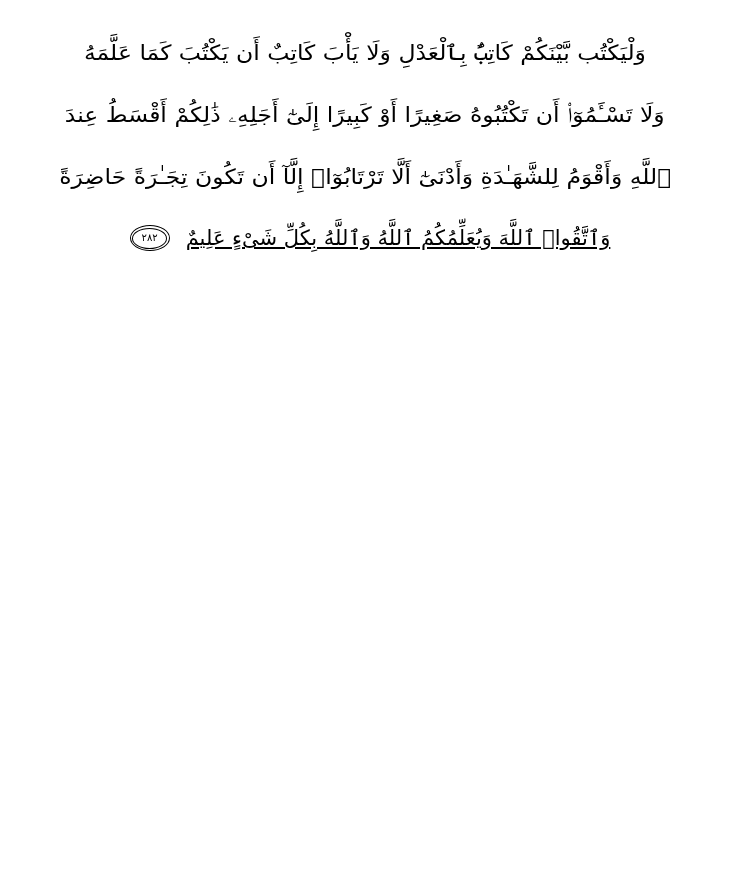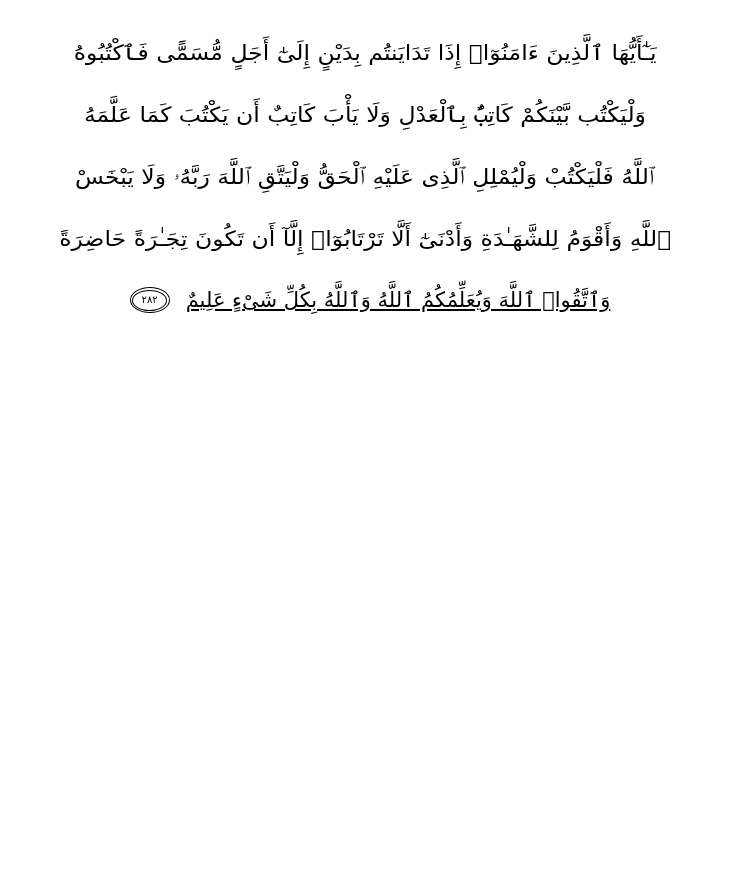--- a/index.html
+++ b/index.html
@@ -94,36 +94,33 @@
     text-decoration: underline;
   }
 </style>
 </head>
 <body>
 
 <div class="page">
 
   <div class="ayah-block">
 
-    <div class="line j">
-      <span class="line-inner" style="transform: scaleX(1.12);">يَـٰٓأَيُّهَا ٱلَّذِينَ ءَامَنُوٓا۟ إِذَا تَدَايَنتُم بِدَيْنٍ إِلَىٰٓ أَجَلٍ مُّسَمًّى فَٱكْتُبُوهُ</span>
-    </div>
 
     <div class="line j">
       <span class="line-inner" style="transform: scaleX(1.12);">وَلْيَكْتُب بَّيْنَكُمْ كَاتِبٌۢ بِٱلْعَدْلِ وَلَا يَأْبَ كَاتِبٌ أَن يَكْتُبَ كَمَا عَلَّمَهُ</span>
-    </div>
-
-    <div class="line j">
-      <span class="line-inner" style="transform: scaleX(1.12);">ٱللَّهُ فَلْيَكْتُبْ وَلْيُمْلِلِ ٱلَّذِى عَلَيْهِ ٱلْحَقُّ وَلْيَتَّقِ ٱللَّهَ رَبَّهُۥ وَلَا يَبْخَسْ</span>
     </div>
 
 
 
 
 
+
+    <div class="line j">
+      <span class="line-inner" style="transform: scaleX(1.12);">وَلَا تَسْـَٔمُوٓا۟ أَن تَكْتُبُوهُ صَغِيرًا أَوْ كَبِيرًا إِلَىٰٓ أَجَلِهِۦ ذَٰلِكُمْ أَقْسَطُ عِندَ</span>
+    </div>
 
     <div class="line j">
       <span class="line-inner" style="transform: scaleX(1.12);">ٱللَّهِ وَأَقْوَمُ لِلشَّهَـٰدَةِ وَأَدْنَىٰٓ أَلَّا تَرْتَابُوٓا۟ إِلَّآ أَن تَكُونَ تِجَـٰرَةً حَاضِرَةً</span>
     </div>
 
 
 
     <div class="final-row">
       <span class="seg">وَٱتَّقُوا۟ ٱللَّهَ وَيُعَلِّمُكُمُ ٱللَّهُ وَٱللَّهُ بِكُلِّ شَىْءٍ عَلِيمٌ</span>
       <span class="ayah-marker">

